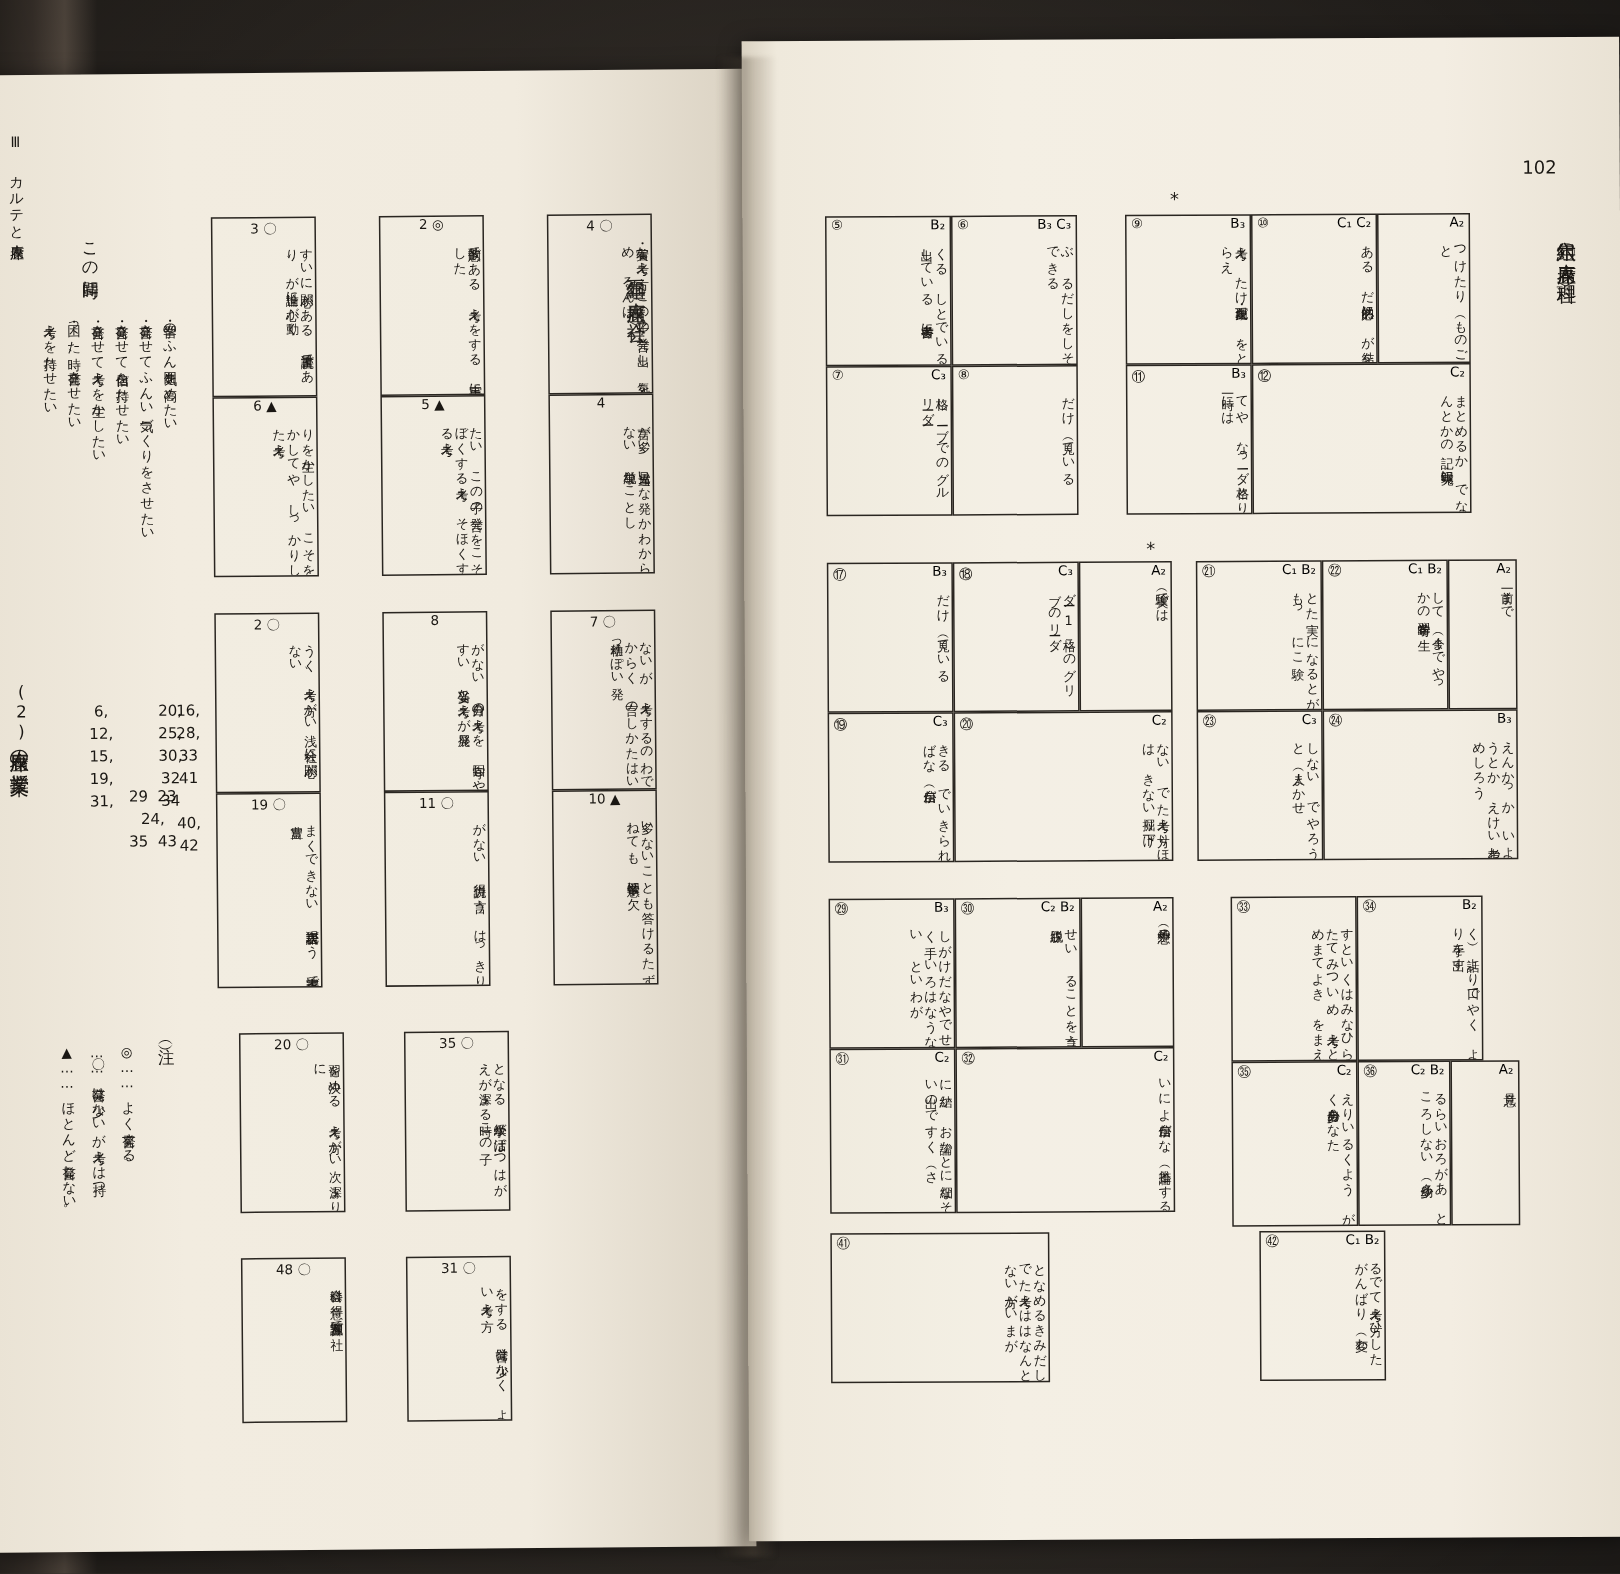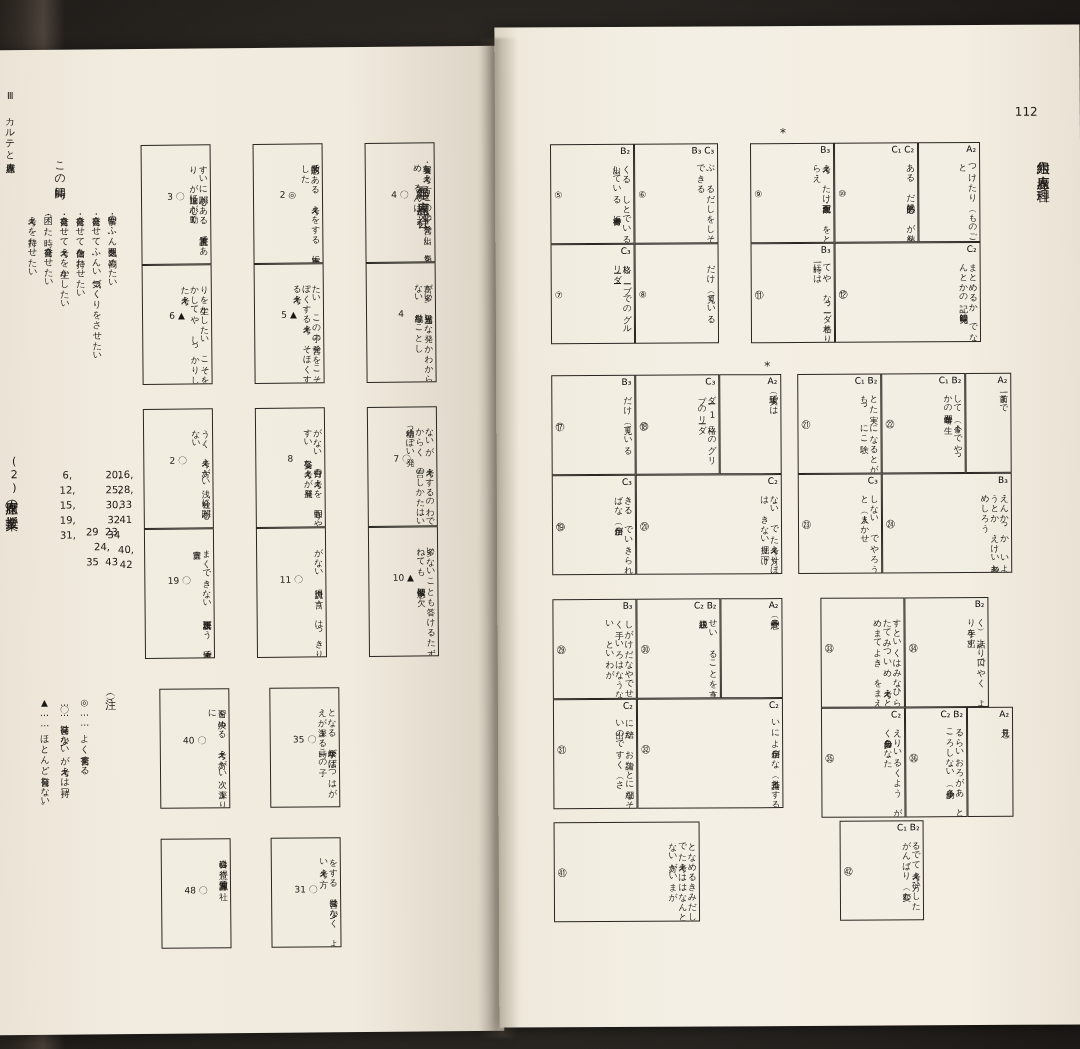--- a/index.html
+++ b/index.html
@@ -55,21 +55,20 @@
     box-sizing:border-box;
     overflow:hidden;
   }
   .cell .num{
     position:absolute;top:1px;left:0;right:0;
     text-align:center;
     font-size:9px;
     color:#1a1713;
     font-family:"DejaVu Sans", sans-serif;
     white-space:nowrap;
-    margin-top:44px;
   }
   .cell .body{
     position:absolute;top:14px;right:2px;bottom:2px;left:2px;
     font-size:8.6px;
   }
   .cellR .num{ text-align:left; padding-left:3px; }
   .cellR .numR{ position:absolute;top:1px;right:3px;font-size:9px; }
   .smalltxt{font-size:9px;}
   .pgnum{
     position:absolute;font-size:12px;color:#1a1713;
@@ -183,21 +182,21 @@
 豊富</div>
       </div>
 
       <div class="cell" style="left:274px;top:640px;width:70px;height:120px;">
         <div class="num">35 〇</div>
         <div class="body v">となる
 学級が活ばつはが
 考えが深まる時この子</div>
       </div>
       <div class="cell" style="left:164px;top:640px;width:70px;height:120px;">
-        <div class="num">40 〇</div>
+        <div class="num">20 〇</div>
         <div class="body v">習を決める
 考え方がい次
 深まりに</div>
       </div>
 
       <div class="cell" style="left:274px;top:790px;width:70px;height:110px;">
         <div class="num">31 〇</div>
         <div class="body v">をする
 発言は少なく
 よい考え方</div>
@@ -221,21 +220,21 @@
         16,<br>28,<br>33<br>41<br>&nbsp;<br>40,<br>42
       </div>
 
       <div class="v" style="position:absolute;left:108px;top:640px;height:80px;font-size:11px;">（注）</div>
       <div class="v smalltxt" style="position:absolute;left:84px;top:648px;height:200px;">◎……よく発言する。</div>
       <div class="v smalltxt" style="position:absolute;left:64px;top:648px;height:250px;">〇……発言は少ないが考えは持つ。</div>
       <div class="v smalltxt" style="position:absolute;left:44px;top:648px;height:250px;">▲……ほとんど発言しない。</div>
     </div>
 
     <div class="leaf right">
-      <div class="pgnum" style="left:520px;top:80px;">112</div>
+      <div class="pgnum" style="left:520px;top:80px;">102</div>
       <div class="v" style="position:absolute;left:540px;top:126px;height:250px;font-size:13px;">六年〇組　座席表　〈理科〉</div>
 
       <div class="star" style="left:285px;top:100px;">*</div>
       <div class="star" style="left:268px;top:333px;">*</div>
 
       <div class="cell cellR" style="left:55px;top:117px;width:84px;height:100px;">
         <div class="num" style="text-align:left;padding-left:3px;">⑤</div>
         <div class="numR">B₂</div>
         <div class="body v">くる
 しとでいる引用

